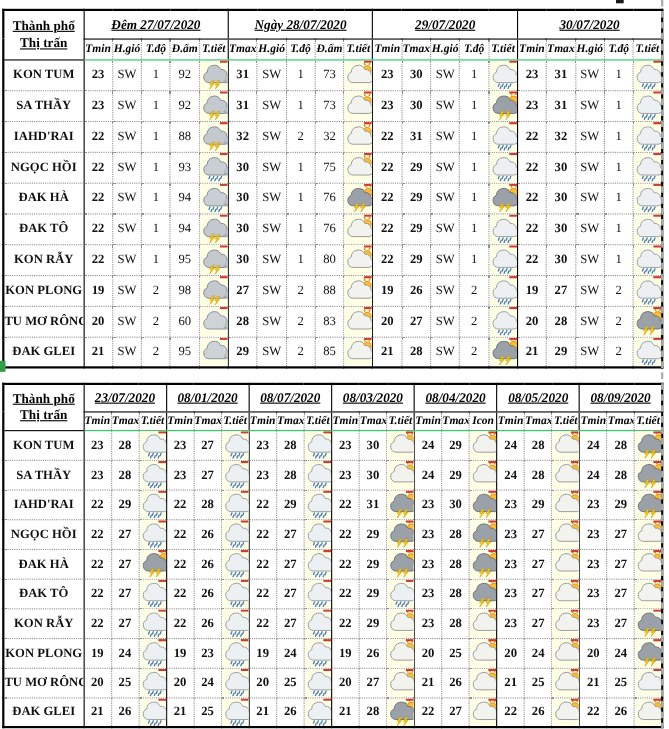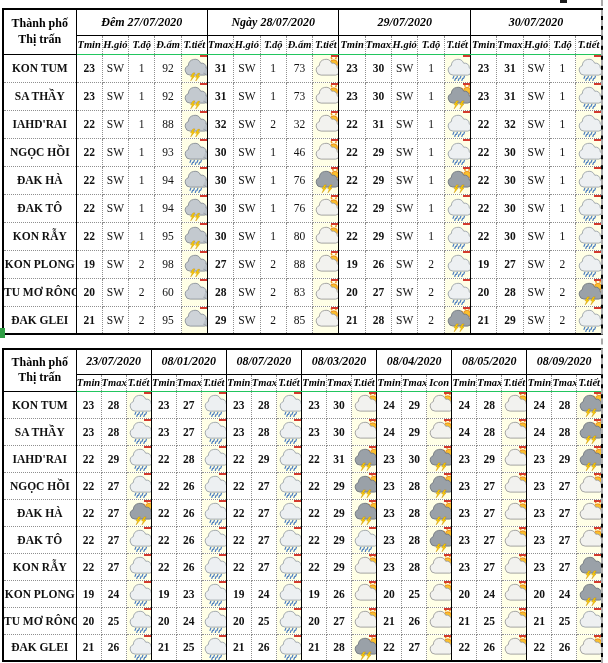--- a/index.html
+++ b/index.html
@@ -5,21 +5,21 @@
   html,body{margin:0;padding:0;background:#fff;}
   .sheet{position:relative;width:608px;height:663px;overflow:hidden;background:#fff;
          font-family:"Liberation Serif", serif;}
   table.wx{border-collapse:collapse;table-layout:fixed;width:601px;margin-left:2px;
            border:2px solid #000;background:#fff;}
   .t1{margin-top:8px;}
   .t2{margin-top:13px;}
   .wx th,.wx td{border:1px dotted #8f8f8f;text-align:center;vertical-align:middle;
                 padding:0;overflow:hidden;}
   .wx .gl{border-left:1px solid #000;}
-  .wx thead .hrow1 th{border-bottom:1px solid #000;}
+  .wx thead .hrow1 th{border-bottom:1px solid #000;text-decoration:underline;}
   .wx thead .hrow2 th{border-bottom:1px solid #22c55e;}
   .corner{font-weight:bold;font-size:12px;line-height:1.3;border-right:1px solid #000;}
   .gtitle{font-weight:bold;font-style:italic;font-size:12px;white-space:nowrap;}
   .sub{font-weight:bold;font-style:italic;font-size:10.5px;white-space:nowrap;}
   .city{font-weight:bold;font-size:11px;text-align:left;padding-left:4px;
         border-right:1px solid #000;white-space:nowrap;margin-top:44px;}
   .wx td{font-size:11.5px;color:#111;}
   .tmin{color:#007A00;font-weight:bold;}
   .tmax{color:#9C3232;font-weight:bold;}
   .icon-cell{background:#FFFFE6;position:relative;}
@@ -333,21 +333,21 @@
                   <line x1="22" y1="22.8" x2="21.1" y2="25.2"></line>
                   <line x1="12" y1="25.2" x2="11.1" y2="27.599999999999998"></line>
                   <line x1="16" y1="25.2" x2="15.1" y2="27.599999999999998"></line>
                   <line x1="20" y1="25.2" x2="19.1" y2="27.599999999999998"></line>
                 </g>
               </svg>
             </td>
             <td class="gl tmax">30</td>
             <td>SW</td>
             <td>1</td>
-            <td>46</td>
+            <td>75</td>
             <td class="icon-cell">
               <svg width="30" height="25" viewBox="0 0 34 28">
                 <g stroke="#EE9418" stroke-width="1.7">
                   <line x1="28.4" y1="10.5" x2="30.8" y2="11.5"></line>
                   <line x1="25.5" y1="13.4" x2="26.5" y2="15.8"></line>
                   <line x1="21.5" y1="13.4" x2="20.5" y2="15.8"></line>
                   <line x1="18.6" y1="10.5" x2="16.2" y2="11.5"></line>
                   <line x1="18.6" y1="6.5" x2="16.2" y2="5.5"></line>
                   <line x1="21.5" y1="3.6" x2="20.5" y2="1.2"></line>
                   <line x1="25.5" y1="3.6" x2="26.5" y2="1.2"></line>

